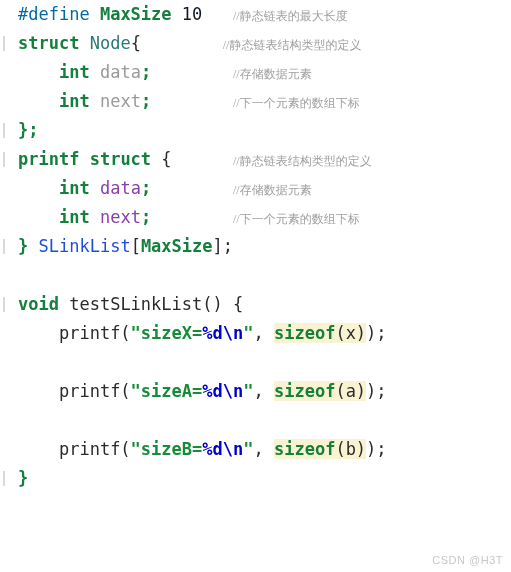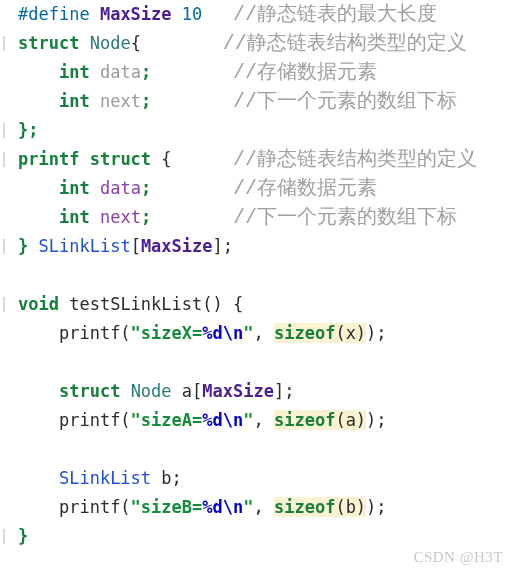--- a/index.html
+++ b/index.html
@@ -34,42 +34,42 @@
     position: absolute;
     left: 3px;
     top: 7px;
     width: 2px;
     height: 15px;
     background: #d9d9d9;
   }
   
   .tok-pre      { color: #0369a1; }               
   .tok-kw       { color: #15803d; font-weight: bold; }  
-  .tok-macro    { color: #4c1d95; font-weight: bold; }  
-  .tok-num      { color: #0369a1; }                
+  .tok-macro    { color: #15803d; font-weight: bold; }  
+  .tok-num      { color: #0f172a; }                
   .tok-type     { color: #2b7a78; }                
   .tok-plain    { color: #2b2b2b; }                
   .tok-dim      { color: #9a9a9a; }                
   .tok-member   { color: #8b3fa8; }                
   .tok-typedefname { color: #1d4ed8; }             
   .tok-comment  { color: #a0a0a0; }                
   .tok-str      { color: #168c3a; font-weight: bold; }  
   .tok-esc      { color: #0000c8; font-weight: bold; }  
   .tok-punct    { color: #2b2b2b; }
   .hl           { background: #faf3d2; }
   .comment-zh {
-    font-family: Liberation Mono, monospace;
-    font-size: 20px;
+    font-family: Liberation Serif, serif;
+    font-size: 12px;
   }
   #watermark {
     position: absolute;
     right: 8px;
     bottom: 6px;
-    font-family: Liberation Serif, serif;
-    font-size: 15px;
+    font-family: Liberation Sans, sans-serif;
+    font-size: 11px;
     color: #c8c8c8;
     letter-spacing: 0.5px;
     text-align: center;
   }
 </style>
 </head>
 <body>
 
 <div id="code-block">
 
@@ -93,26 +93,24 @@
 
   <div class="code-line"><span class="tok-plain"></span></div>
 
   <div class="code-line"><span class="gutter-mark"></span><span class="tok-kw">void</span><span class="tok-plain"> </span><span class="tok-plain">testSLinkList()</span><span class="tok-plain"> </span><span class="tok-plain">{</span></div>
 
 
   <div class="code-line"><span class="tok-plain">    </span><span class="tok-plain">printf(</span><span class="tok-str">"sizeX=</span><span class="tok-esc">%d</span><span class="tok-esc">\n</span><span class="tok-str">"</span><span class="tok-plain">, </span><span class="tok-kw hl">sizeof</span><span class="tok-plain hl">(x)</span><span class="tok-plain">);</span></div>
 
   <div class="code-line"><span class="tok-plain"></span></div>
 
-  <div class="code-line"><span class="tok-plain">    </span><span class="tok-kw">struct</span><span class="tok-plain"> </span><span class="tok-type">Node</span><span class="tok-plain"> </span><span class="tok-plain">a</span><span class="tok-punct">[</span><span class="tok-macro">MaxSize</span><span class="tok-punct">];</span></div>
 
   <div class="code-line"><span class="tok-plain">    </span><span class="tok-plain">printf(</span><span class="tok-str">"sizeA=</span><span class="tok-esc">%d</span><span class="tok-esc">\n</span><span class="tok-str">"</span><span class="tok-plain">, </span><span class="tok-kw hl">sizeof</span><span class="tok-plain hl">(a)</span><span class="tok-plain">);</span></div>
 
   <div class="code-line"><span class="tok-plain"></span></div>
 
-  <div class="code-line"><span class="tok-plain">    </span><span class="tok-typedefname">SLinkList</span><span class="tok-plain"> </span><span class="tok-plain">b;</span></div>
 
   <div class="code-line"><span class="tok-plain">    </span><span class="tok-plain">printf(</span><span class="tok-str">"sizeB=</span><span class="tok-esc">%d</span><span class="tok-esc">\n</span><span class="tok-str">"</span><span class="tok-plain">, </span><span class="tok-kw hl">sizeof</span><span class="tok-plain hl">(b)</span><span class="tok-plain">);</span></div>
 
   <div class="code-line"><span class="gutter-mark"></span><span class="tok-kw">}</span></div>
 
   <div id="watermark">CSDN @H3T</div>
 </div>
 
 </body></html>

